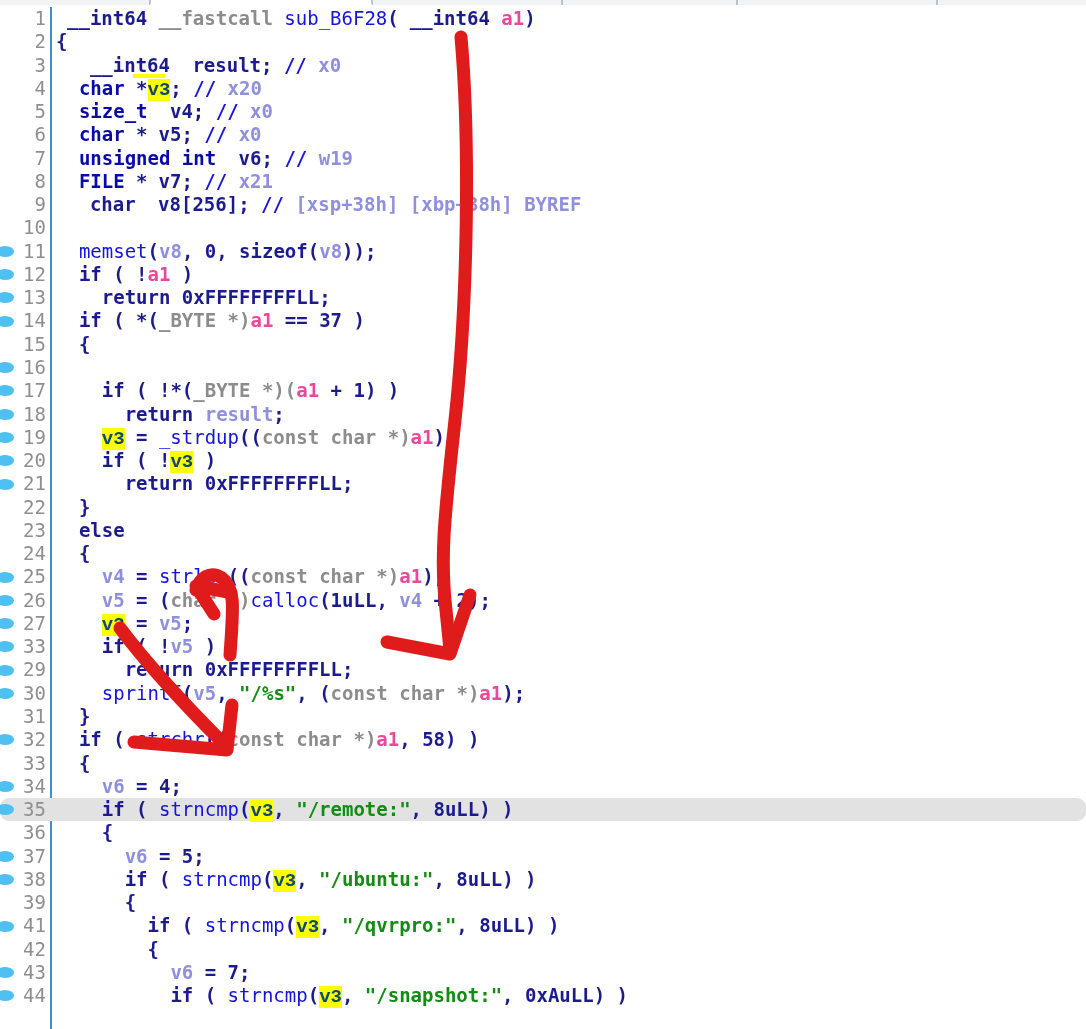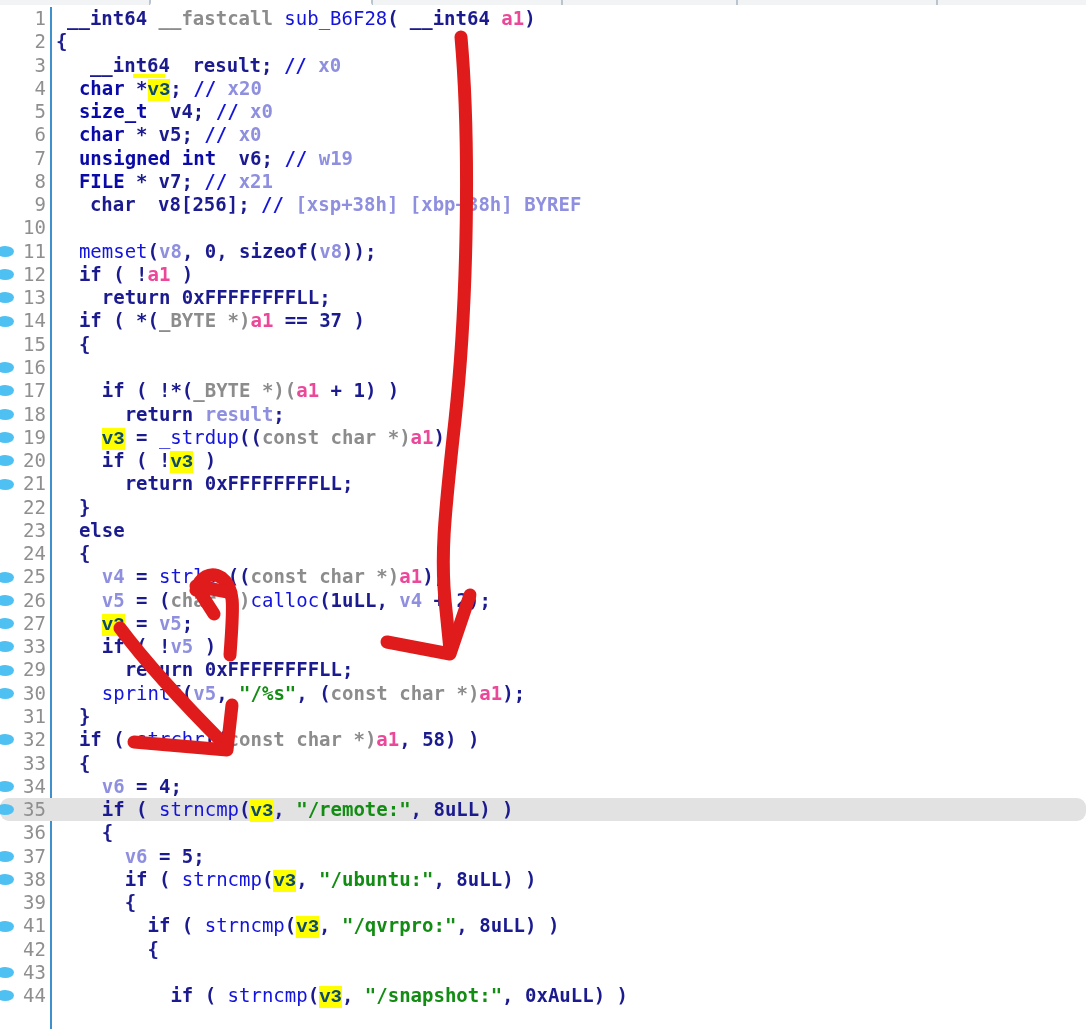--- a/index.html
+++ b/index.html
@@ -180,21 +180,21 @@
         <div class="code-line"><span class="bp-dot"></span><span class="lineno">32</span><span class="linetext"><span class="t-punct">  if ( </span><span class="t-fn">strchr</span><span class="t-punct">((</span><span class="t-gray">const char </span><span class="t-gray">*)</span><span class="t-arg">a1</span><span class="t-punct">, </span><span class="t-num">58</span><span class="t-punct">) )</span></span></div>
         <div class="code-line"><span class="lineno">33</span><span class="linetext"><span class="t-punct">  {</span></span></div>
         <div class="code-line"><span class="bp-dot"></span><span class="lineno">34</span><span class="linetext"><span class="t-punct">    </span><span class="t-var">v6</span><span class="t-punct"> = </span><span class="t-num">4</span><span class="t-punct">;</span></span></div>
         <div class="code-line current"><span class="bp-dot"></span><span class="lineno">35</span><span class="linetext"><span class="t-punct">    if ( </span><span class="t-fn">strncmp</span><span class="t-punct">(</span><span class="t-hl">v3</span><span class="t-punct">, </span><span class="t-str">"/remote:"</span><span class="t-punct">, </span><span class="t-num">8uLL</span><span class="t-punct">) )</span></span></div>
         <div class="code-line"><span class="lineno">36</span><span class="linetext"><span class="t-punct">    {</span></span></div>
         <div class="code-line"><span class="bp-dot"></span><span class="lineno">37</span><span class="linetext"><span class="t-punct">      </span><span class="t-var">v6</span><span class="t-punct"> = </span><span class="t-num">5</span><span class="t-punct">;</span></span></div>
         <div class="code-line"><span class="bp-dot"></span><span class="lineno">38</span><span class="linetext"><span class="t-punct">      if ( </span><span class="t-fn">strncmp</span><span class="t-punct">(</span><span class="t-hl">v3</span><span class="t-punct">, </span><span class="t-str">"/ubuntu:"</span><span class="t-punct">, </span><span class="t-num">8uLL</span><span class="t-punct">) )</span></span></div>
         <div class="code-line"><span class="lineno">39</span><span class="linetext"><span class="t-punct">      {</span></span></div>
         <div class="code-line"><span class="bp-dot"></span><span class="lineno">41</span><span class="linetext"><span class="t-punct">        if ( </span><span class="t-fn">strncmp</span><span class="t-punct">(</span><span class="t-hl">v3</span><span class="t-punct">, </span><span class="t-str">"/qvrpro:"</span><span class="t-punct">, </span><span class="t-num">8uLL</span><span class="t-punct">) )</span></span></div>
         <div class="code-line"><span class="lineno">42</span><span class="linetext"><span class="t-punct">        {</span></span></div>
-        <div class="code-line"><span class="bp-dot"></span><span class="lineno">43</span></div>
+        <div class="code-line"><span class="bp-dot"></span><span class="lineno">43</span><span class="linetext"><span class="t-punct">          </span><span class="t-var">v6</span><span class="t-punct"> = </span><span class="t-num">7</span><span class="t-punct">;</span></span></div>
         <div class="code-line"><span class="bp-dot"></span><span class="lineno">44</span><span class="linetext"><span class="t-punct">          if ( </span><span class="t-fn">strncmp</span><span class="t-punct">(</span><span class="t-hl">v3</span><span class="t-punct">, </span><span class="t-str">"/snapshot:"</span><span class="t-punct">, </span><span class="t-num">0xAuLL</span><span class="t-punct">) )</span></span></div>
       </div>
   </div>
 
   <svg id="annotations" viewBox="0 0 1086 1029" xmlns="http://www.w3.org/2000/svg">
       <path d="M 461 37 C 470 140, 468 300, 455 420 C 444 520, 440 560, 446 610 L 450 650" stroke="#e01b1b" stroke-width="13" stroke-linecap="round" stroke-linejoin="round" fill="none"></path>
       <path d="M 387 642 L 450 654 L 470 595" stroke="#e01b1b" stroke-width="13" stroke-linecap="round" stroke-linejoin="round" fill="none"></path>
       <path d="M 230 655 C 233 610, 236 588, 222 578 C 210 570, 200 578, 196 590" stroke="#e01b1b" stroke-width="13" stroke-linecap="round" stroke-linejoin="round" fill="none"></path>
       <path d="M 196 586 L 214 614 M 196 586 L 228 592" stroke="#e01b1b" stroke-width="13" stroke-linecap="round" stroke-linejoin="round" fill="none"></path>
       <path d="M 120 628 C 150 668, 190 710, 224 744" stroke="#e01b1b" stroke-width="13" stroke-linecap="round" stroke-linejoin="round" fill="none"></path>

